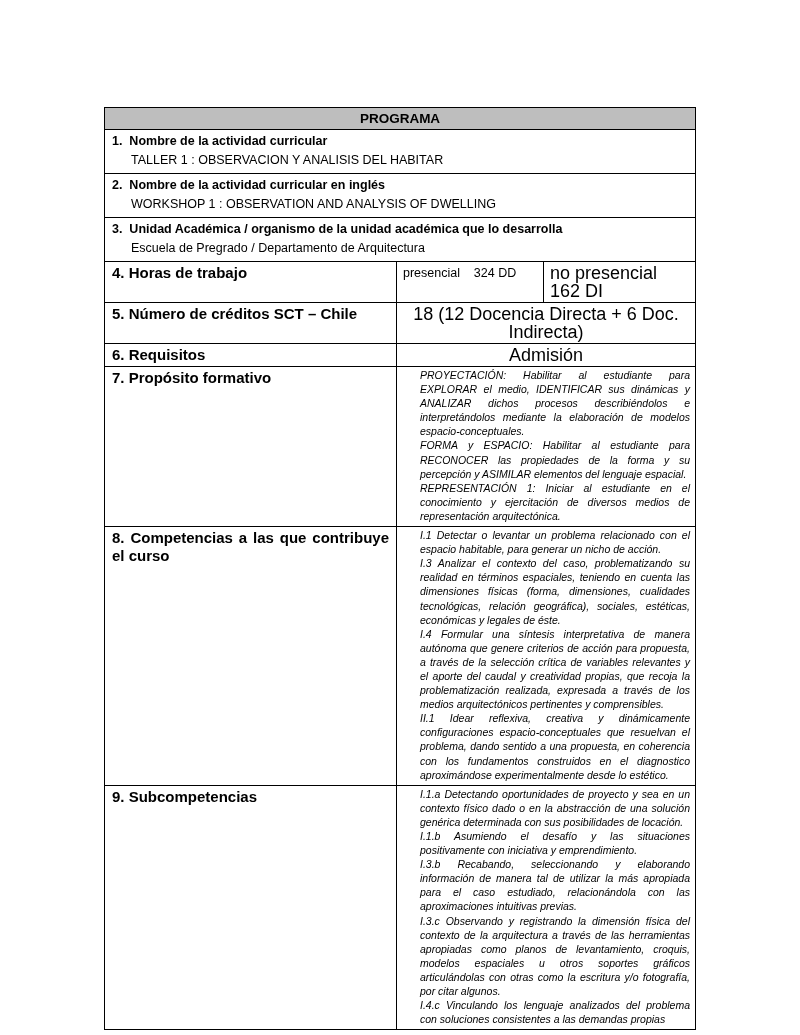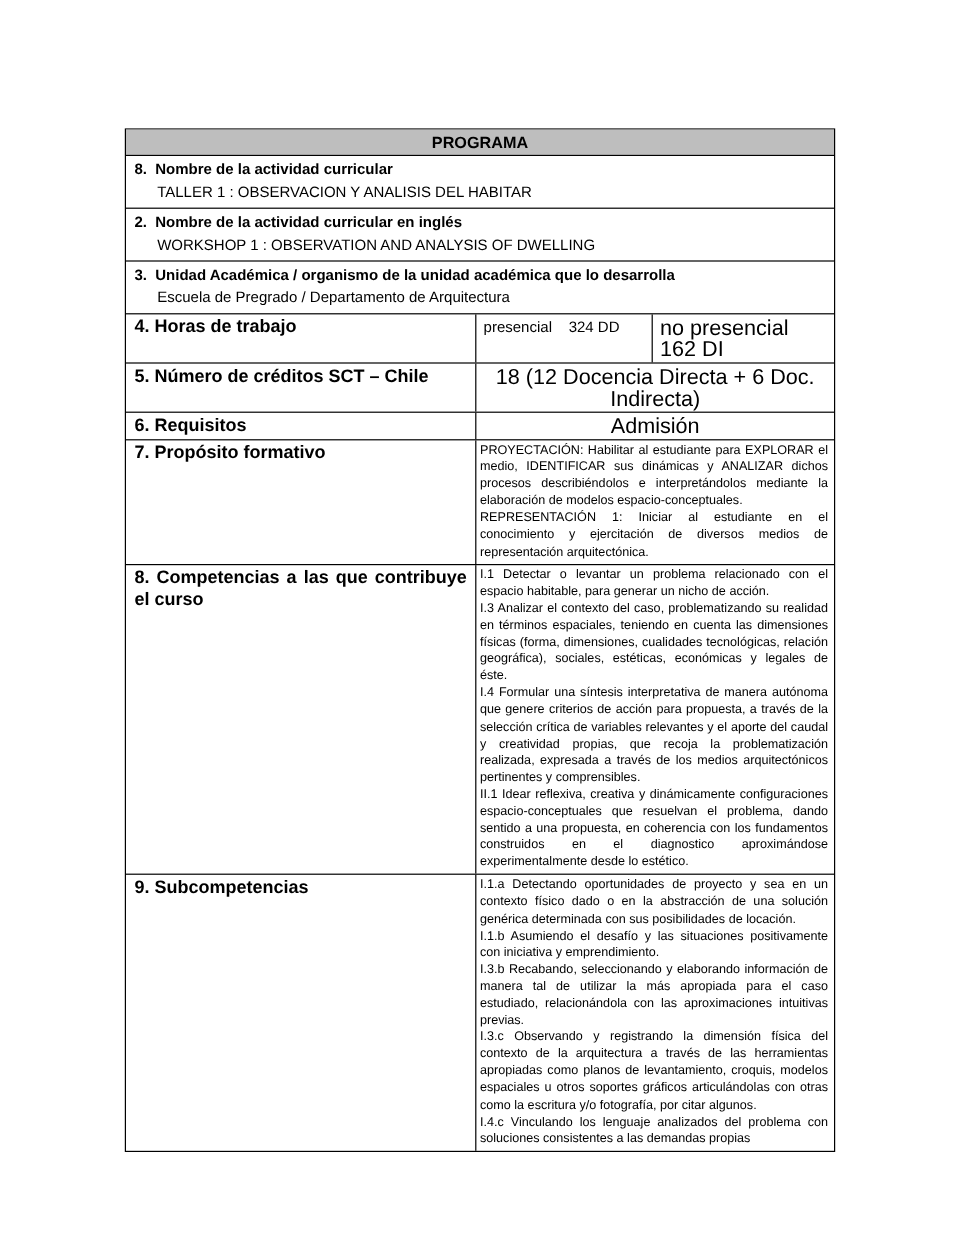--- a/index.html
+++ b/index.html
@@ -76,41 +76,42 @@
   .value-cell {
     flex: 1 1 auto;
     font-size: 18px;
     line-height: 18px;
     padding: 2px 6px;
   }
   .center { text-align: center; }
 
   .text-cell {
     flex: 1 1 auto;
-    padding: 1px 5px 3px 3px;
+    padding: 1px 5px 3px 23px;
     font-size: 10.5px;
     line-height: 14.1px;
     text-align: justify;
     overflow: hidden;
+    font-style: italic;
   }
   .text-cell p { margin: 0; }
 </style>
 </head>
 <body>
 
 <div class="page">
   <div class="doc-table">
 
     <div class="trow header-row">
       <div class="cell header-cell">PROGRAMA</div>
     </div>
 
     <div class="trow">
       <div class="cell full-cell">
-        <div class="lbl">8.  Nombre de la actividad curricular</div>
+        <div class="lbl">1.  Nombre de la actividad curricular</div>
         <div class="val">TALLER 1 : OBSERVACION Y ANALISIS DEL HABITAR</div>
       </div>
     </div>
 
     <div class="trow">
       <div class="cell full-cell">
         <div class="lbl">2.  Nombre de la actividad curricular en inglés</div>
         <div class="val">WORKSHOP 1 : OBSERVATION AND ANALYSIS OF DWELLING</div>
       </div>
     </div>
@@ -135,20 +136,21 @@
 
     <div class="trow">
       <div class="cell label-cell">6. Requisitos</div>
       <div class="cell value-cell center">Admisión</div>
     </div>
 
     <div class="trow">
       <div class="cell label-cell">7. Propósito formativo</div>
       <div class="cell text-cell">
         <p>PROYECTACIÓN: Habilitar al estudiante para EXPLORAR el medio, IDENTIFICAR sus dinámicas y ANALIZAR dichos procesos describiéndolos e interpretándolos mediante la elaboración de modelos espacio-conceptuales.</p>
+        <p>FORMA y ESPACIO: Habilitar al estudiante para RECONOCER las propiedades de la forma y su percepción y ASIMILAR elementos del lenguaje espacial.</p>
         <p>REPRESENTACIÓN 1: Iniciar al estudiante en el conocimiento y ejercitación de diversos medios de representación arquitectónica.</p>
       </div>
     </div>
 
     <div class="trow">
       <div class="cell label-cell justify">8. Competencias a las que contribuye el curso</div>
       <div class="cell text-cell">
         <p>I.1 Detectar o levantar un problema relacionado con el espacio habitable, para generar un nicho de acción.</p>
         <p>I.3 Analizar el contexto del caso, problematizando su realidad en términos espaciales, teniendo en cuenta las dimensiones físicas (forma, dimensiones, cualidades tecnológicas, relación geográfica), sociales, estéticas, económicas y legales de éste.</p>
         <p>I.4 Formular una síntesis interpretativa de manera autónoma que genere criterios de acción para propuesta, a través de la selección crítica de variables relevantes y el aporte del caudal y creatividad propias, que recoja la problematización realizada, expresada a través de los medios arquitectónicos pertinentes y comprensibles.</p>

